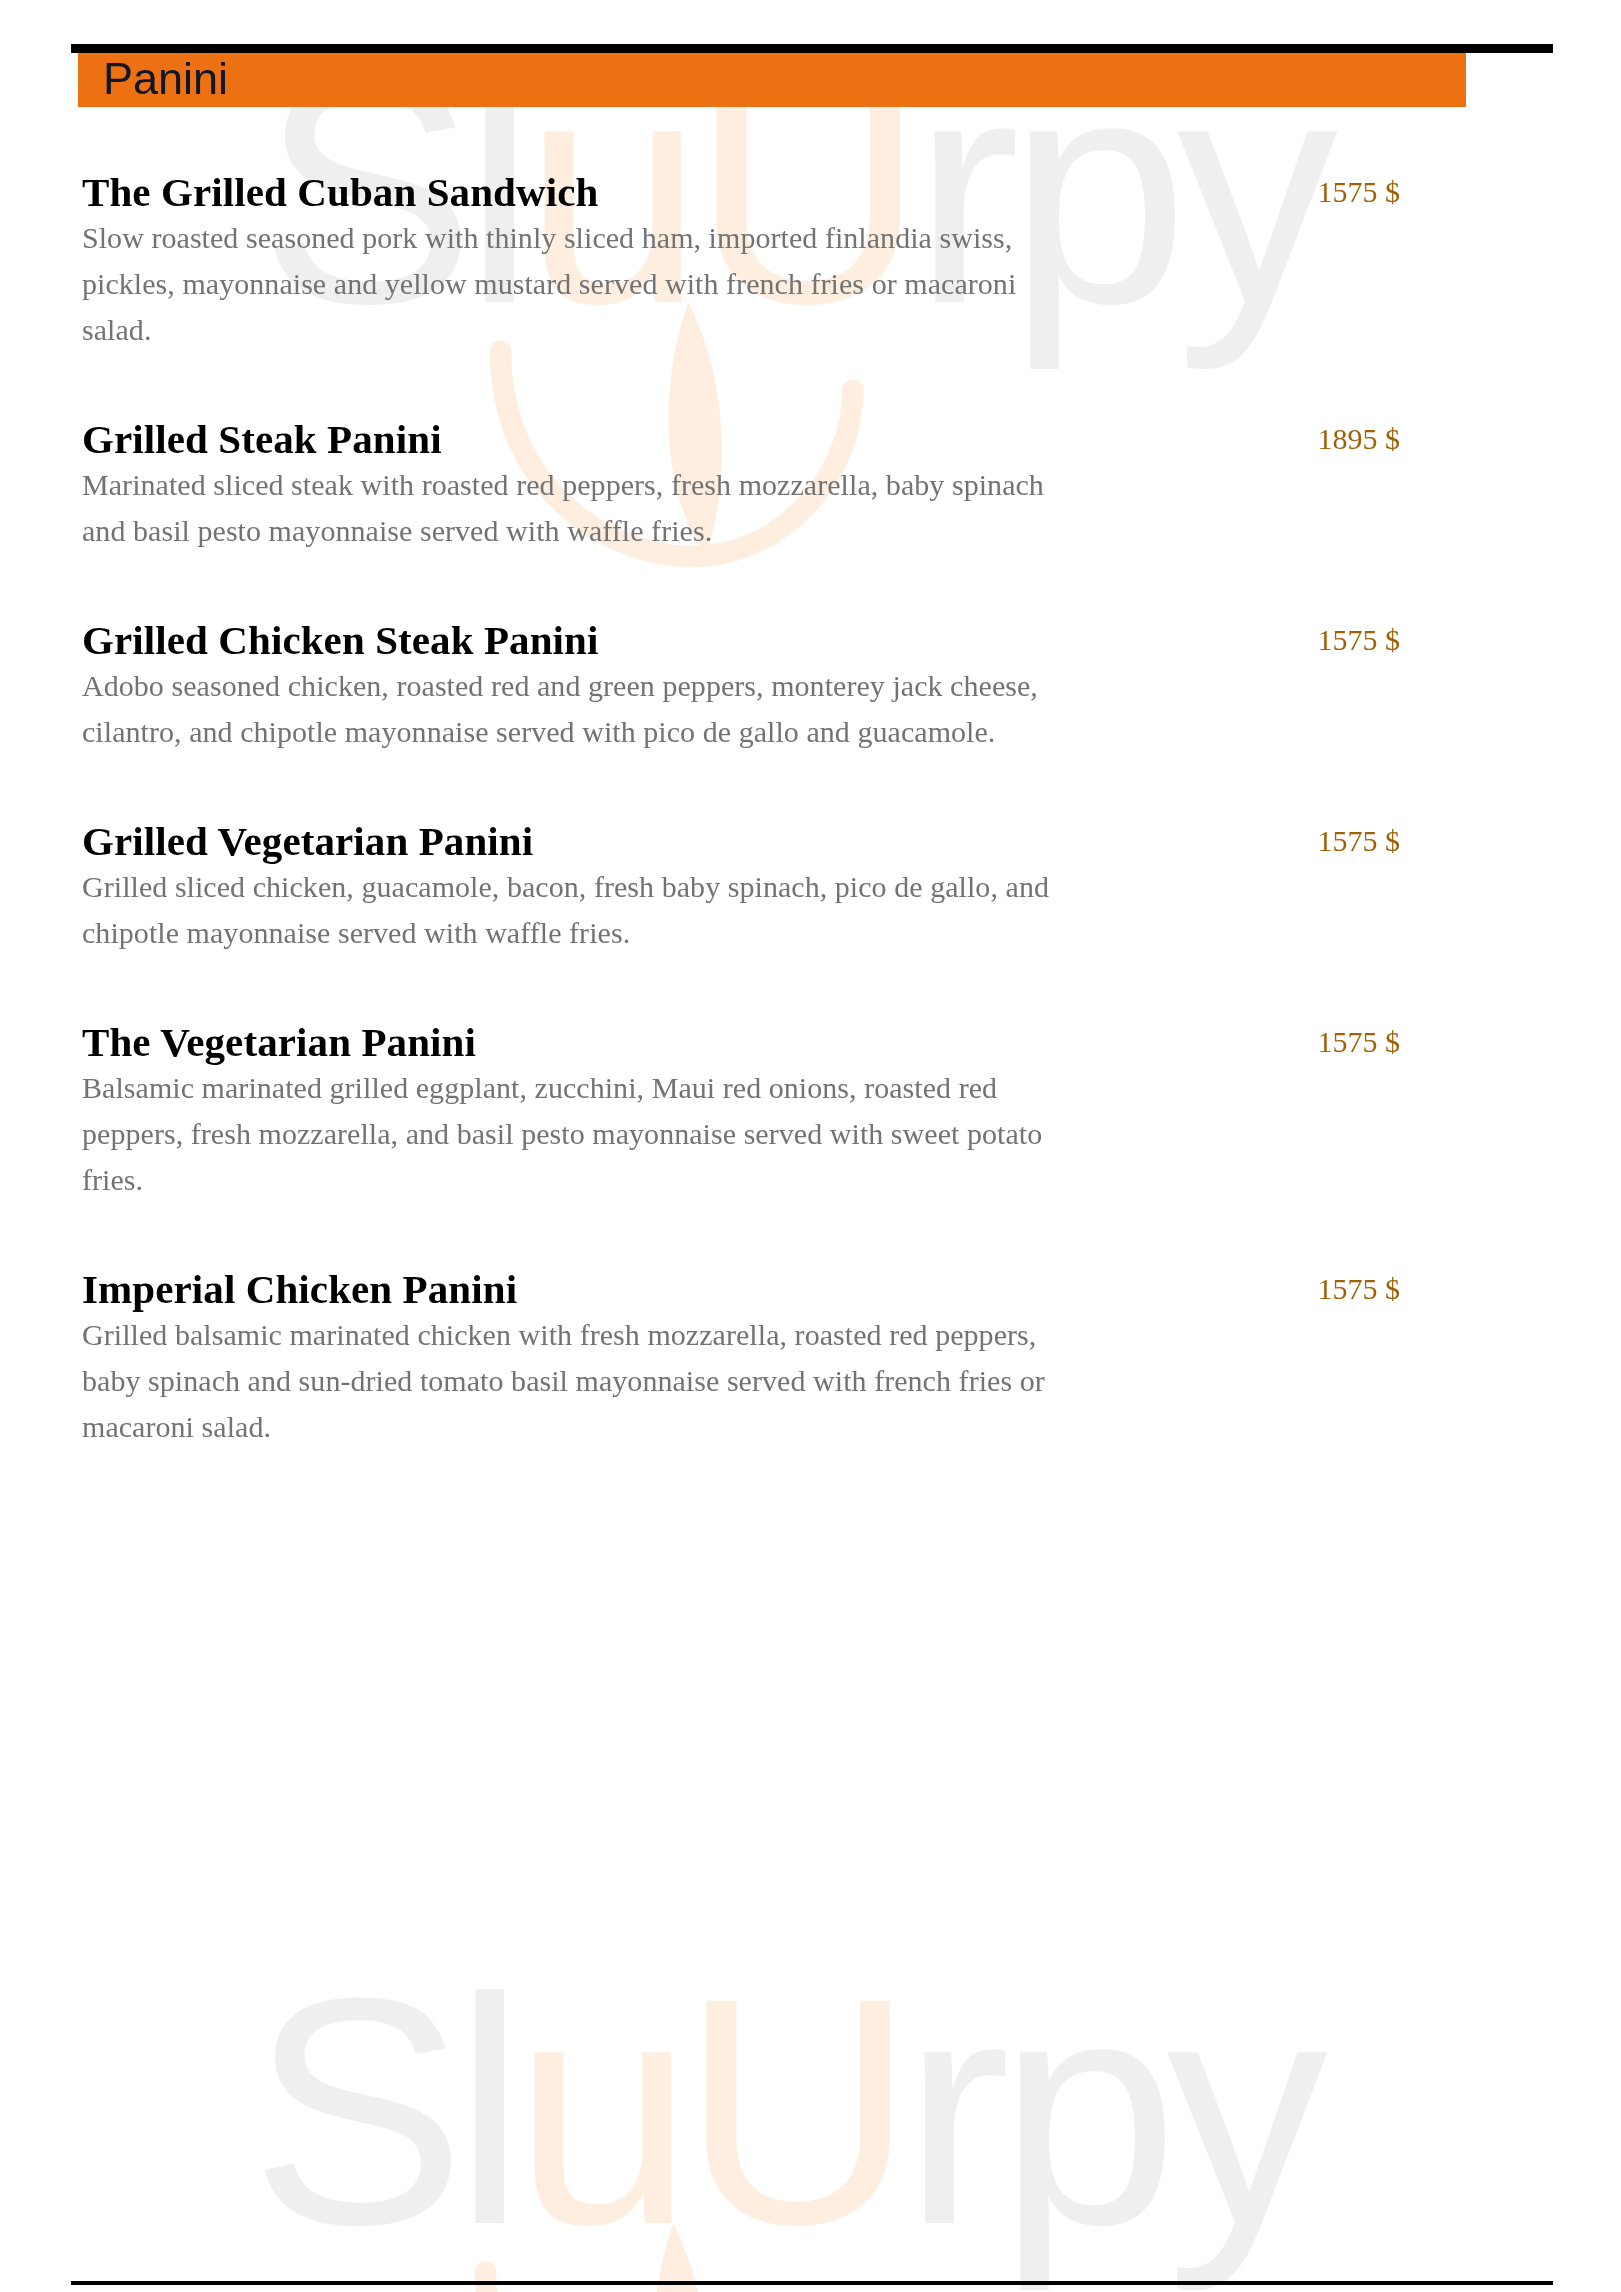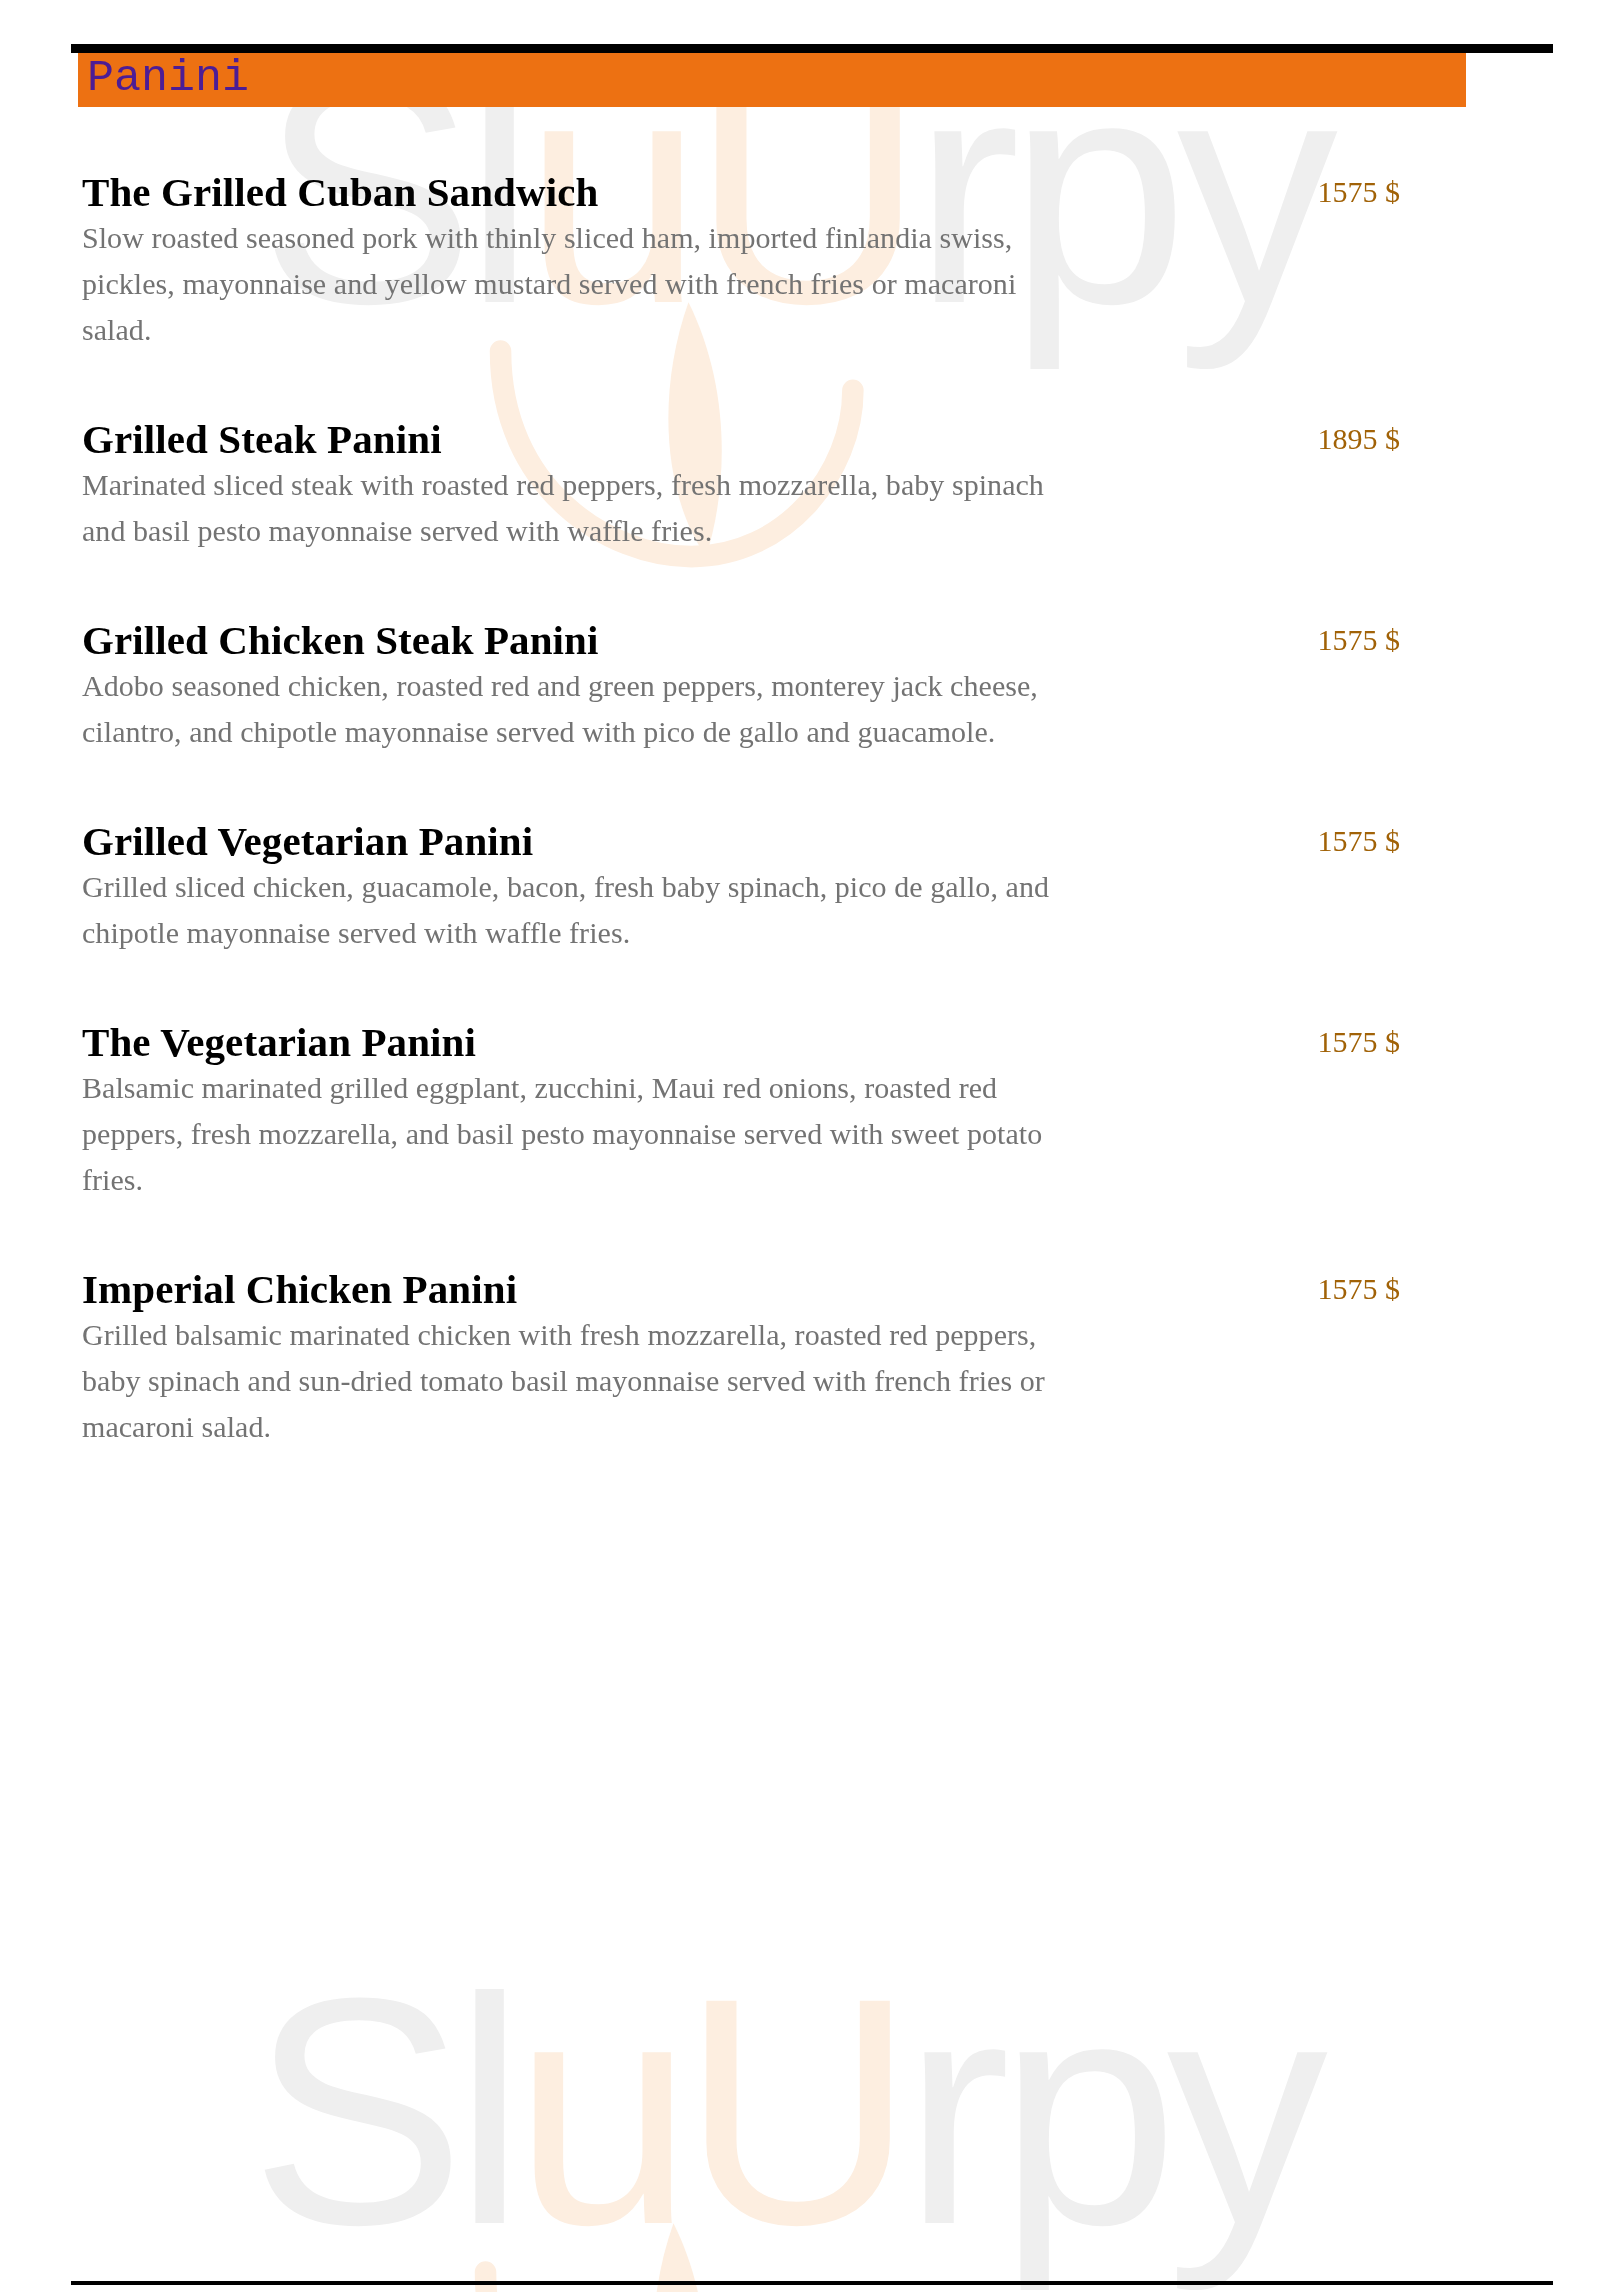--- a/index.html
+++ b/index.html
@@ -68,26 +68,26 @@
     left: 78px;
     top: 53px;
     width: 1388px;
     height: 54px;
     background: #ed7112;
     z-index: 2;
     display: flex;
     align-items: center;
   }
   .section-header-title {
-    color: #4c1d95;
-    font-family: Liberation Mono, monospace;
+    color: #0f172a;
+    font-family: Liberation Sans, sans-serif;
     font-weight: 400;
     font-size: 45px;
     line-height: 45px;
-    padding-left: 9px;
+    padding-left: 25px;
     margin-top: -3.9px;
   }
 
   
   .menu-list {
     position: absolute;
     left: 82px;
     top: 169px;
     width: 1318px;
     z-index: 1;

